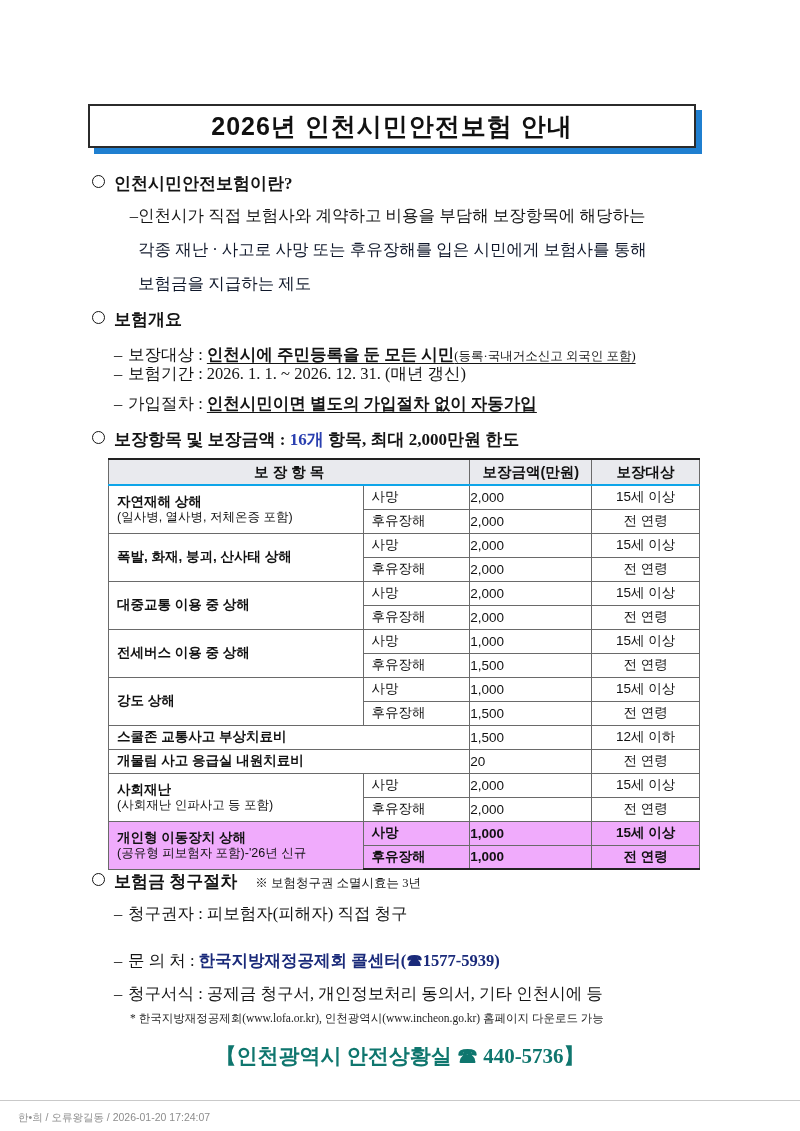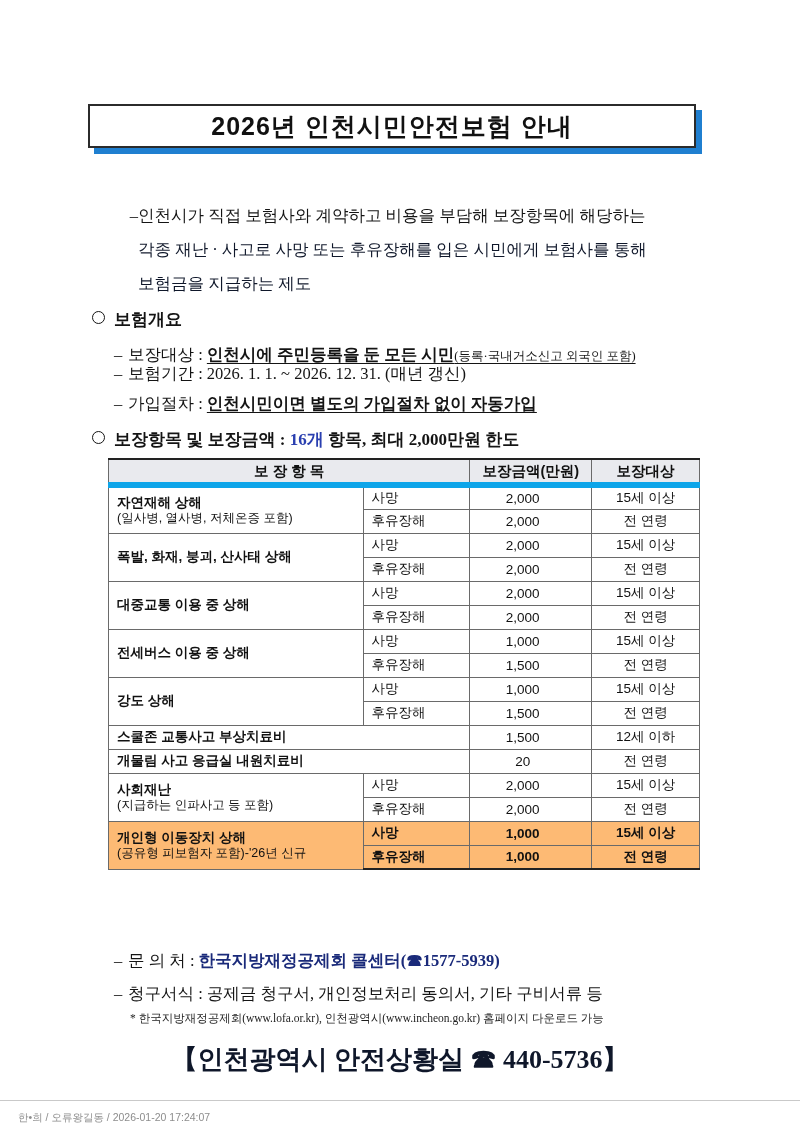--- a/index.html
+++ b/index.html
@@ -130,39 +130,39 @@
     padding: 0;
     height: 24px;
     box-sizing: border-box;
   }
   .tbl thead th {
     background: #e9eaee;
     font-weight: bold;
     font-size: 14.5px;
     height: 26px;
     border-top: 2px solid #222;
-    border-bottom: 6px solid #0ea5e9;
+    border-bottom: 2px solid #0ea5e9;
     text-align: center;
   }
   .c-item  { width: 255px; text-align: left;   padding-left: 8px !important; font-weight: bold; margin-left: 39px; }
   .c-type  { width: 107px; text-align: left;   padding-left: 8px !important; }
-  .c-amt   { width: 122px; text-align: center;  padding-right: 16px !important; }
+  .c-amt   { width: 122px; text-align: left;  padding-right: 16px !important; }
   .c-tgt   { width: 108px; text-align: center; }
   .hdr-item { width: 362px; }
 
   .grp-top td { border-top: 1.6px solid #333; }
   .tbl tbody tr:last-child td { border-bottom: 2px solid #222; }
 
   .item-sub {
     display: block;
     font-weight: normal;
     font-size: 12.5px;
     margin-top: -2px;
   }
-  .hl { background: #fdba74; }
+  .hl { background: #f0abfc; }
   .hl td { font-weight: bold; }
 
   
   .footer-line {
     position: absolute;
     left: 0;
     top: 1092px;
     width: 800px;
     border-top: 1px solid #c9c9c9;
   }
@@ -174,38 +174,41 @@
     font-size: 10.5px;
     color: #8d8d8d;
     white-space: nowrap;
   }
 
   .center-line {
     position: absolute;
     left: 0;
     width: 800px;
     text-align: center;
-    font-size: 26px;
+    font-size: 21px;
     font-weight: bold;
-    color: #0f172a;
+    color: #0f766e;
     white-space: nowrap;
   }
 </style>
 </head>
 <body>
 
 <div class="page">
 
   <div class="title-wrap">
     <div class="title-shadow"></div>
     <div class="title-box">
       <span class="title-text">2026년  인천시민안전보험 안내</span>
     </div>
   </div>
 
+  <div class="sec-head" style="left:92px; top:164px;">
+    <span class="circ"></span><span>인천시민안전보험이란?</span>
+  </div>
   <div class="dash-line" style="left:124px; top:197px;text-align:right;">
     <span class="d">–</span><span>인천시가 직접 보험사와 계약하고 비용을 부담해 보장항목에 해당하는</span>
   </div>
   <div class="body-line" style="left:138px; top:231px;">
     <span>각종 재난 · 사고로 사망 또는 후유장해를 입은 시민에게 보험사를 통해</span>
   </div>
   <div class="body-line" style="left:138px; top:265px;">
     <span>보험금을 지급하는 제도</span>
   </div>
 
@@ -300,21 +303,21 @@
           <td class="c-item" colspan="2"><span>스쿨존 교통사고 부상치료비</span></td>
           <td class="c-amt">1,500</td>
           <td class="c-tgt">12세 이하</td>
         </tr>
         <tr class="grp-top">
           <td class="c-item" colspan="2"><span>개물림 사고 응급실 내원치료비</span></td>
           <td class="c-amt">20</td>
           <td class="c-tgt">전 연령</td>
         </tr>
         <tr class="grp-top">
-          <td class="c-item" rowspan="2"><span>사회재난</span><span class="item-sub">(지급하는 인파사고 등 포함)</span></td>
+          <td class="c-item" rowspan="2"><span>사회재난</span><span class="item-sub">(사회재난 인파사고 등 포함)</span></td>
           <td class="c-type">사망</td>
           <td class="c-amt">2,000</td>
           <td class="c-tgt">15세 이상</td>
         </tr>
         <tr>
           <td class="c-type">후유장해</td>
           <td class="c-amt">2,000</td>
           <td class="c-tgt">전 연령</td>
         </tr>
         <tr class="hl grp-top">
@@ -324,31 +327,38 @@
           <td class="c-tgt">15세 이상</td>
         </tr>
         <tr class="hl">
           <td class="c-type">후유장해</td>
           <td class="c-amt">1,000</td>
           <td class="c-tgt">전 연령</td>
         </tr>
       </tbody>
   </table>
 
-
+  <div class="sec-head" style="left:92px; top:862px;">
+    <span class="circ"></span><span>보험금 청구절차</span><span style="font-size:12.5px; font-weight:normal; margin-left:18px;">※ 보험청구권 소멸시효는 3년</span>
+  </div>
+
+  <div class="dash-line" style="left:114px; top:895px;">
+    <span class="d">–</span><span>청구권자 :</span>
+    <span>피보험자(피해자) 직접 청구</span>
+  </div>
 
 
   <div class="dash-line" style="left:114px; top:942px;">
     <span class="d">–</span><span>문 의 처 :</span>
     <span class="navy">한국지방재정공제회 콜센터(☎1577-5939)</span>
   </div>
 
   <div class="dash-line" style="left:114px; top:975px;">
     <span class="d">–</span><span>청구서식 :</span>
-    <span>공제금 청구서, 개인정보처리 동의서, 기타 구비서류 등</span>
+    <span>공제금 청구서, 개인정보처리 동의서, 기타 인천시에 등</span>
   </div>
 
   <div class="tiny-note" style="left:130px; top:1003px;">* 한국지방재정공제회(www.lofa.or.kr), 인천광역시(www.incheon.go.kr) 홈페이지 다운로드 가능</div>
 
   <div class="center-line" style="top:1034px;">【인천광역시 안전상황실 ☎ 440-5736】</div>
 
   <div class="footer-line"></div>
   <div class="footer-text">한•희 / 오류왕길동 / 2026-01-20 17:24:07</div>
 
 </div>

